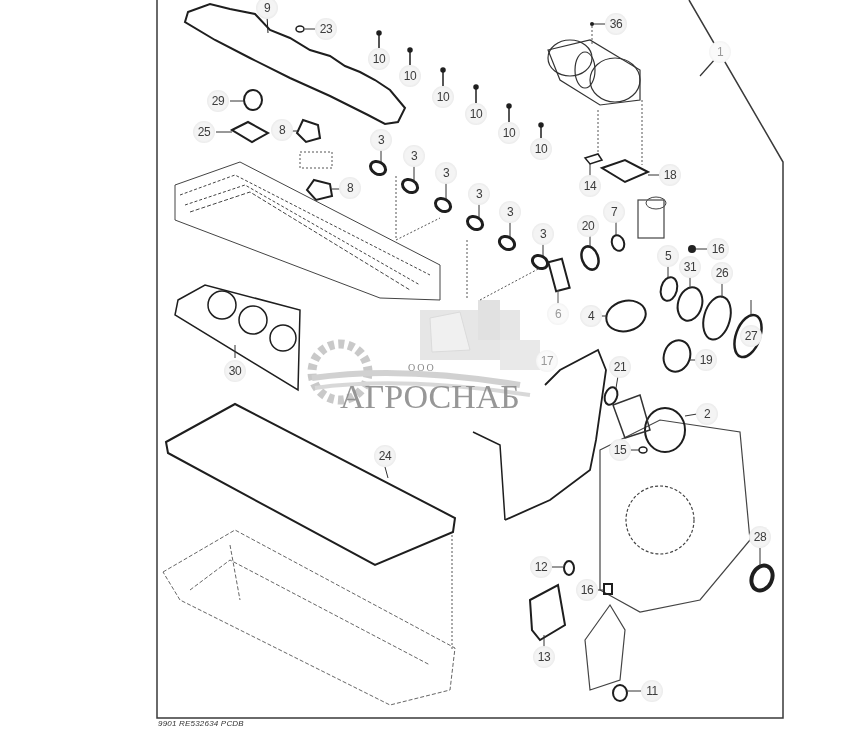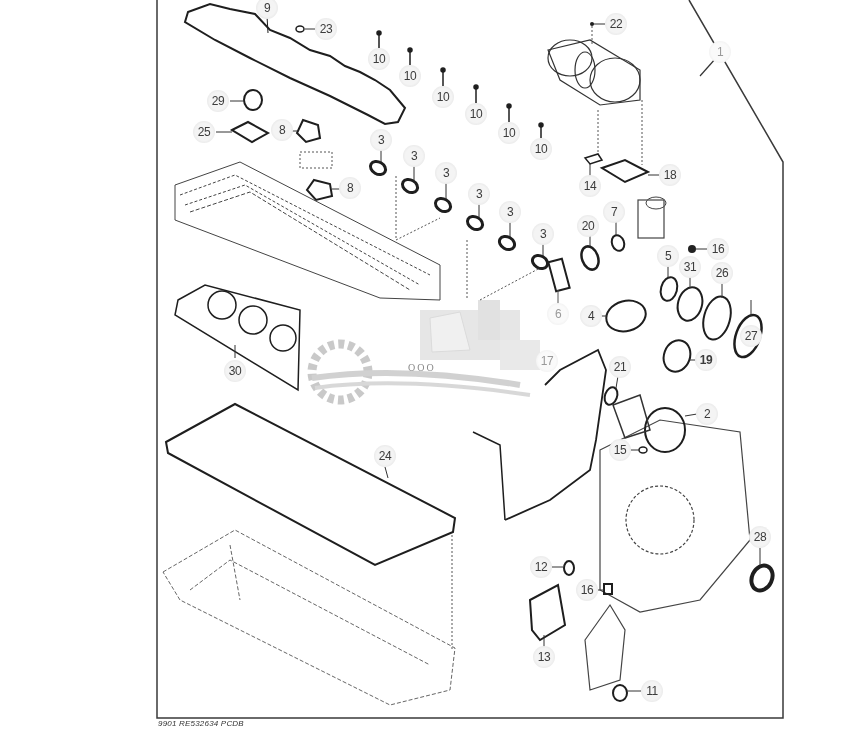--- a/index.html
+++ b/index.html
@@ -186,26 +186,27 @@
     <rect x="604" y="584" width="8" height="10" fill="none" stroke="#1e1e1e" stroke-width="2"></rect>
     <line x1="598" y1="590" x2="604" y2="590" stroke="#333"></line>
     <path d="M530,600 L558,585 L565,625 L540,640 L532,630 Z" fill="none" stroke="#1e1e1e" stroke-width="2"></path>
     <line x1="544" y1="635" x2="544" y2="647" stroke="#333"></line>
     <path d="M585,640 L610,605 L625,630 L620,680 L590,690 Z" fill="none" stroke="#444" stroke-width="1.2"></path>
     <ellipse cx="620" cy="693" rx="7" ry="8" fill="none" stroke="#1e1e1e" stroke-width="2"></ellipse>
     <line x1="628" y1="691" x2="641" y2="691" stroke="#333"></line>
   </svg>
 
   <div class="wm-ooo">ООО</div>
+  <div class="wm-name">АГРОСНАБ</div>
 
   <div id="callouts">
       <div class="callout faint" style="left: 720px; top: 52px;">1</div>
       <div class="callout" style="left: 267px; top: 8px;">9</div>
       <div class="callout" style="left: 326px; top: 29px;">23</div>
-      <div class="callout" style="left: 616px; top: 24px;">22</div>
+      <div class="callout" style="left: 616px; top: 24px;">36</div>
       <div class="callout" style="left: 379px; top: 59px;">10</div>
       <div class="callout" style="left: 410px; top: 76px;">10</div>
       <div class="callout" style="left: 443px; top: 97px;">10</div>
       <div class="callout" style="left: 476px; top: 114px;">10</div>
       <div class="callout" style="left: 509px; top: 133px;">10</div>
       <div class="callout" style="left: 541px; top: 149px;">10</div>
       <div class="callout" style="left: 218px; top: 101px;">29</div>
       <div class="callout" style="left: 204px; top: 132px;">25</div>
       <div class="callout" style="left: 282px; top: 130px;">8</div>
       <div class="callout" style="left: 350px; top: 188px;">8</div>
@@ -219,21 +220,21 @@
       <div class="callout" style="left: 670px; top: 175px;">18</div>
       <div class="callout" style="left: 588px; top: 226px;">20</div>
       <div class="callout" style="left: 614px; top: 212px;">7</div>
       <div class="callout" style="left: 718px; top: 249px;">16</div>
       <div class="callout" style="left: 668px; top: 256px;">5</div>
       <div class="callout" style="left: 690px; top: 267px;">31</div>
       <div class="callout" style="left: 722px; top: 273px;">26</div>
       <div class="callout" style="left: 751px; top: 289px; margin-top: 36px;">27</div>
       <div class="callout faint" style="left: 558px; top: 314px;">6</div>
       <div class="callout" style="left: 591px; top: 316px;">4</div>
-      <div class="callout" style="left: 706px; top: 360px; font-weight: bold;">19</div>
+      <div class="callout" style="left: 706px; top: 360px;">19</div>
       <div class="callout" style="left: 235px; top: 371px;">30</div>
       <div class="callout faint" style="left: 547px; top: 361px;">17</div>
       <div class="callout" style="left: 620px; top: 367px;">21</div>
       <div class="callout" style="left: 707px; top: 414px;">2</div>
       <div class="callout" style="left: 620px; top: 450px;">15</div>
       <div class="callout" style="left: 385px; top: 456px;">24</div>
       <div class="callout" style="left: 760px; top: 537px;">28</div>
       <div class="callout" style="left: 541px; top: 567px;">12</div>
       <div class="callout" style="left: 587px; top: 590px;">16</div>
       <div class="callout" style="left: 544px; top: 657px;">13</div>

